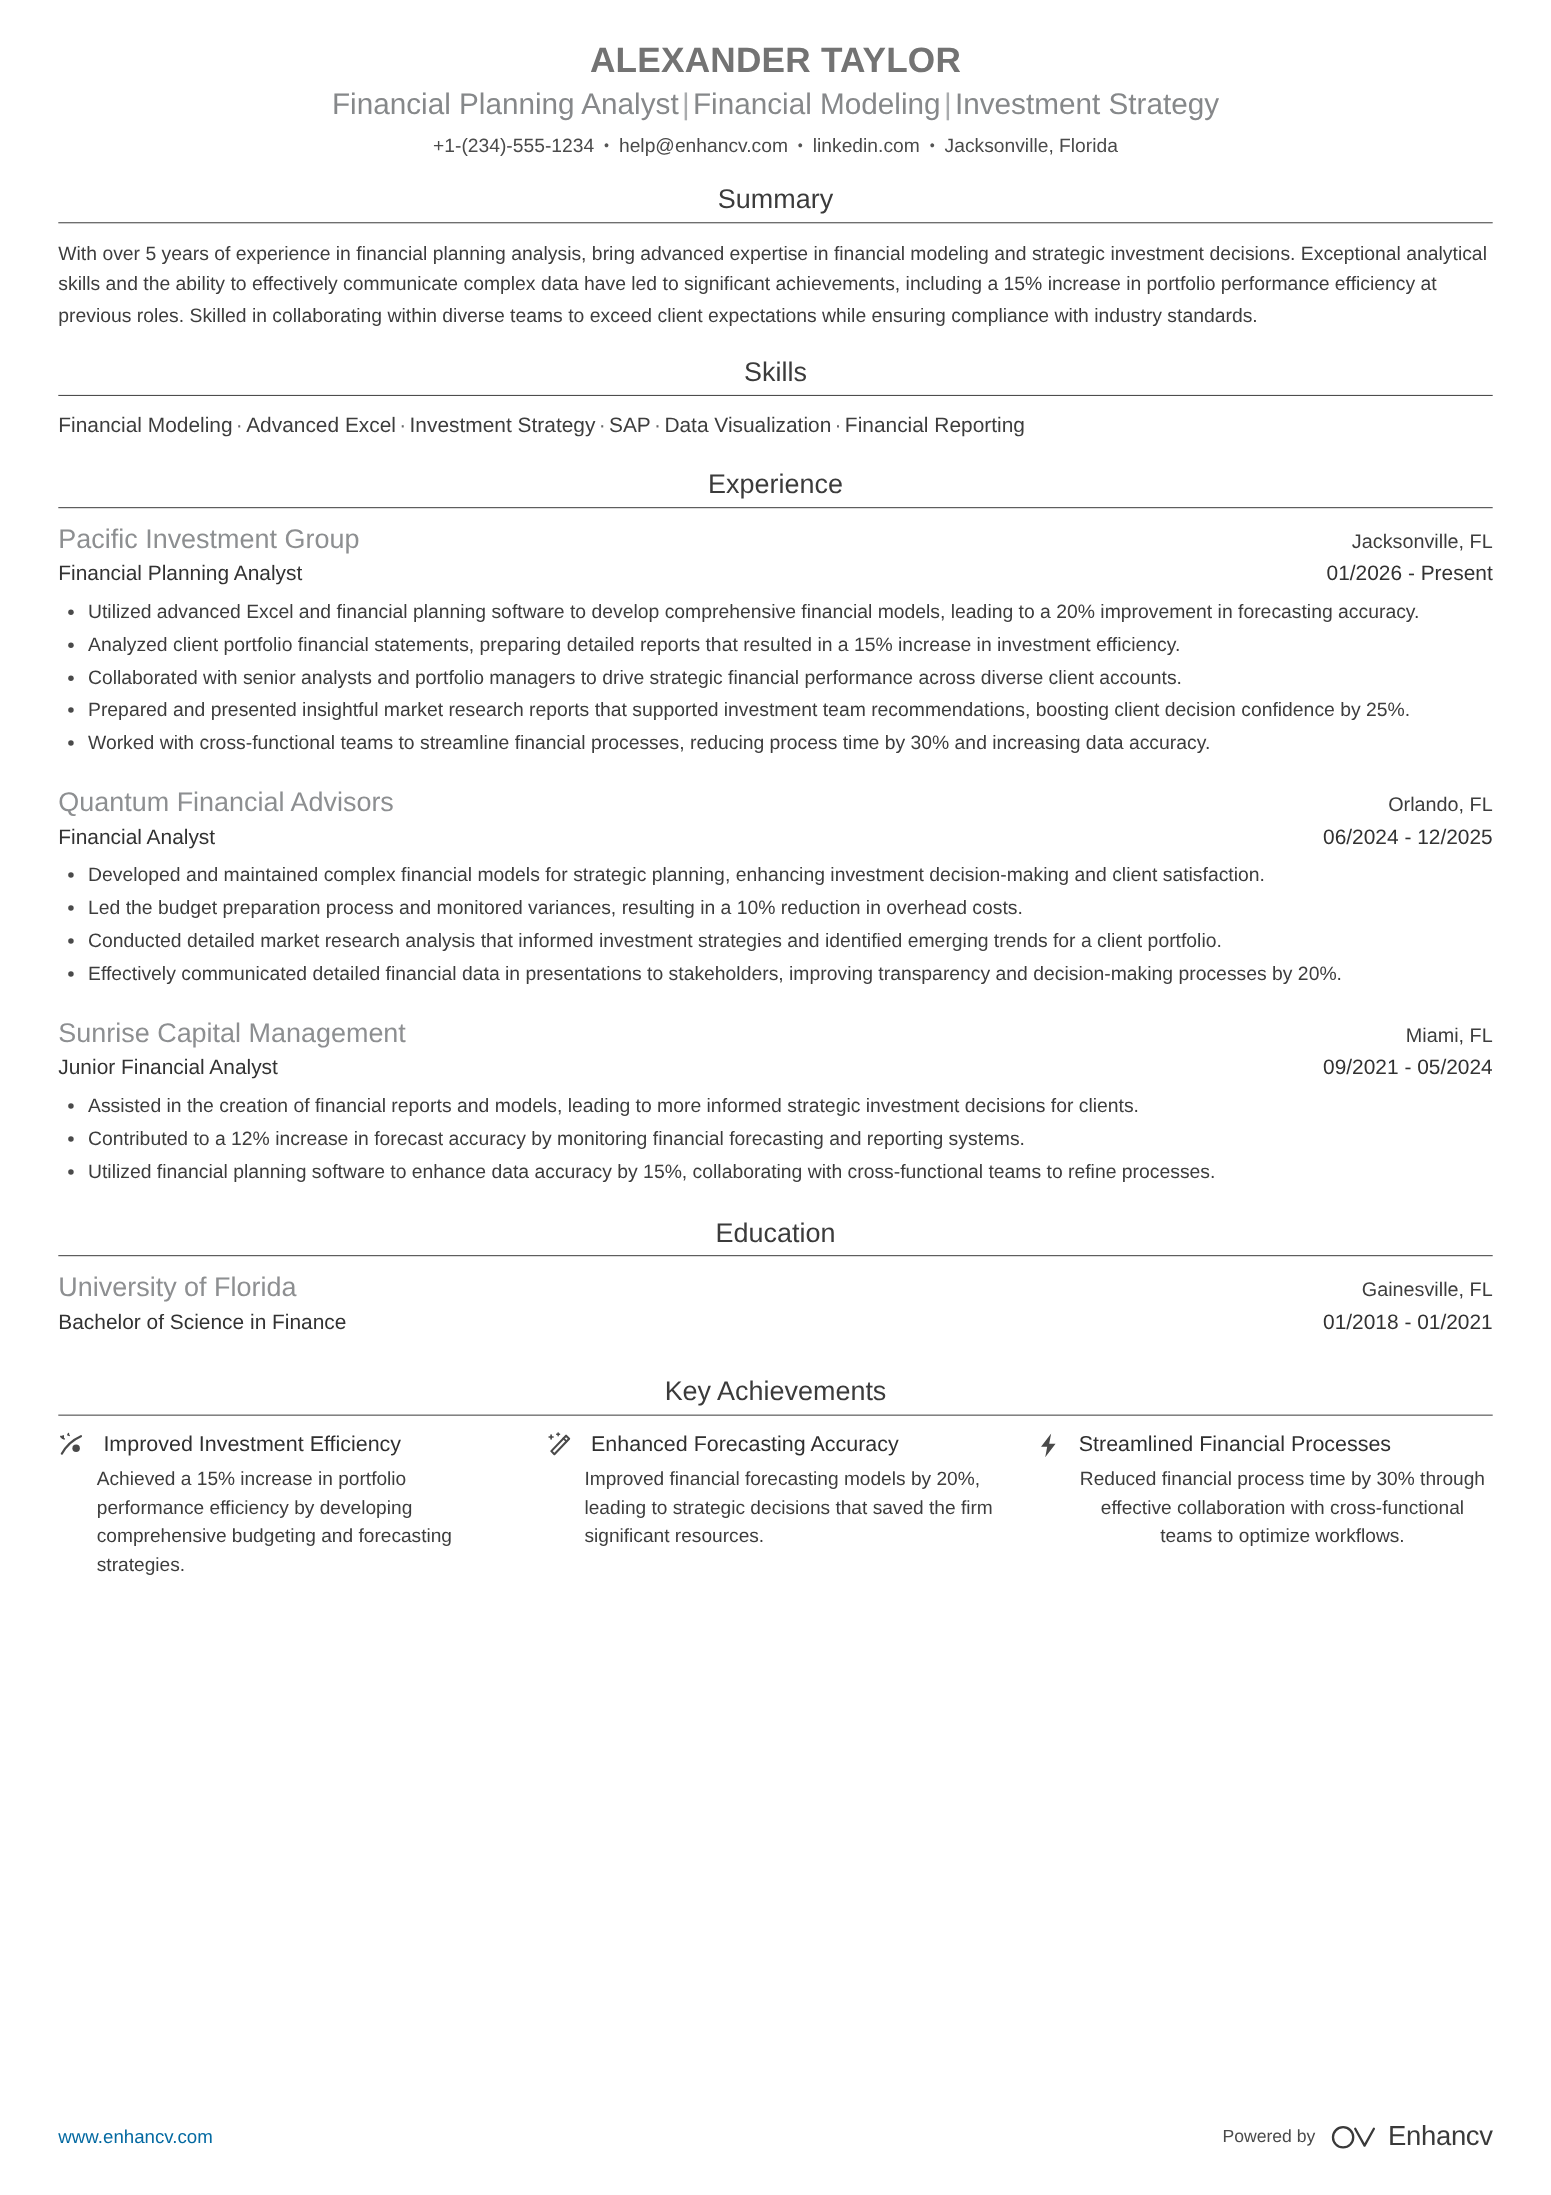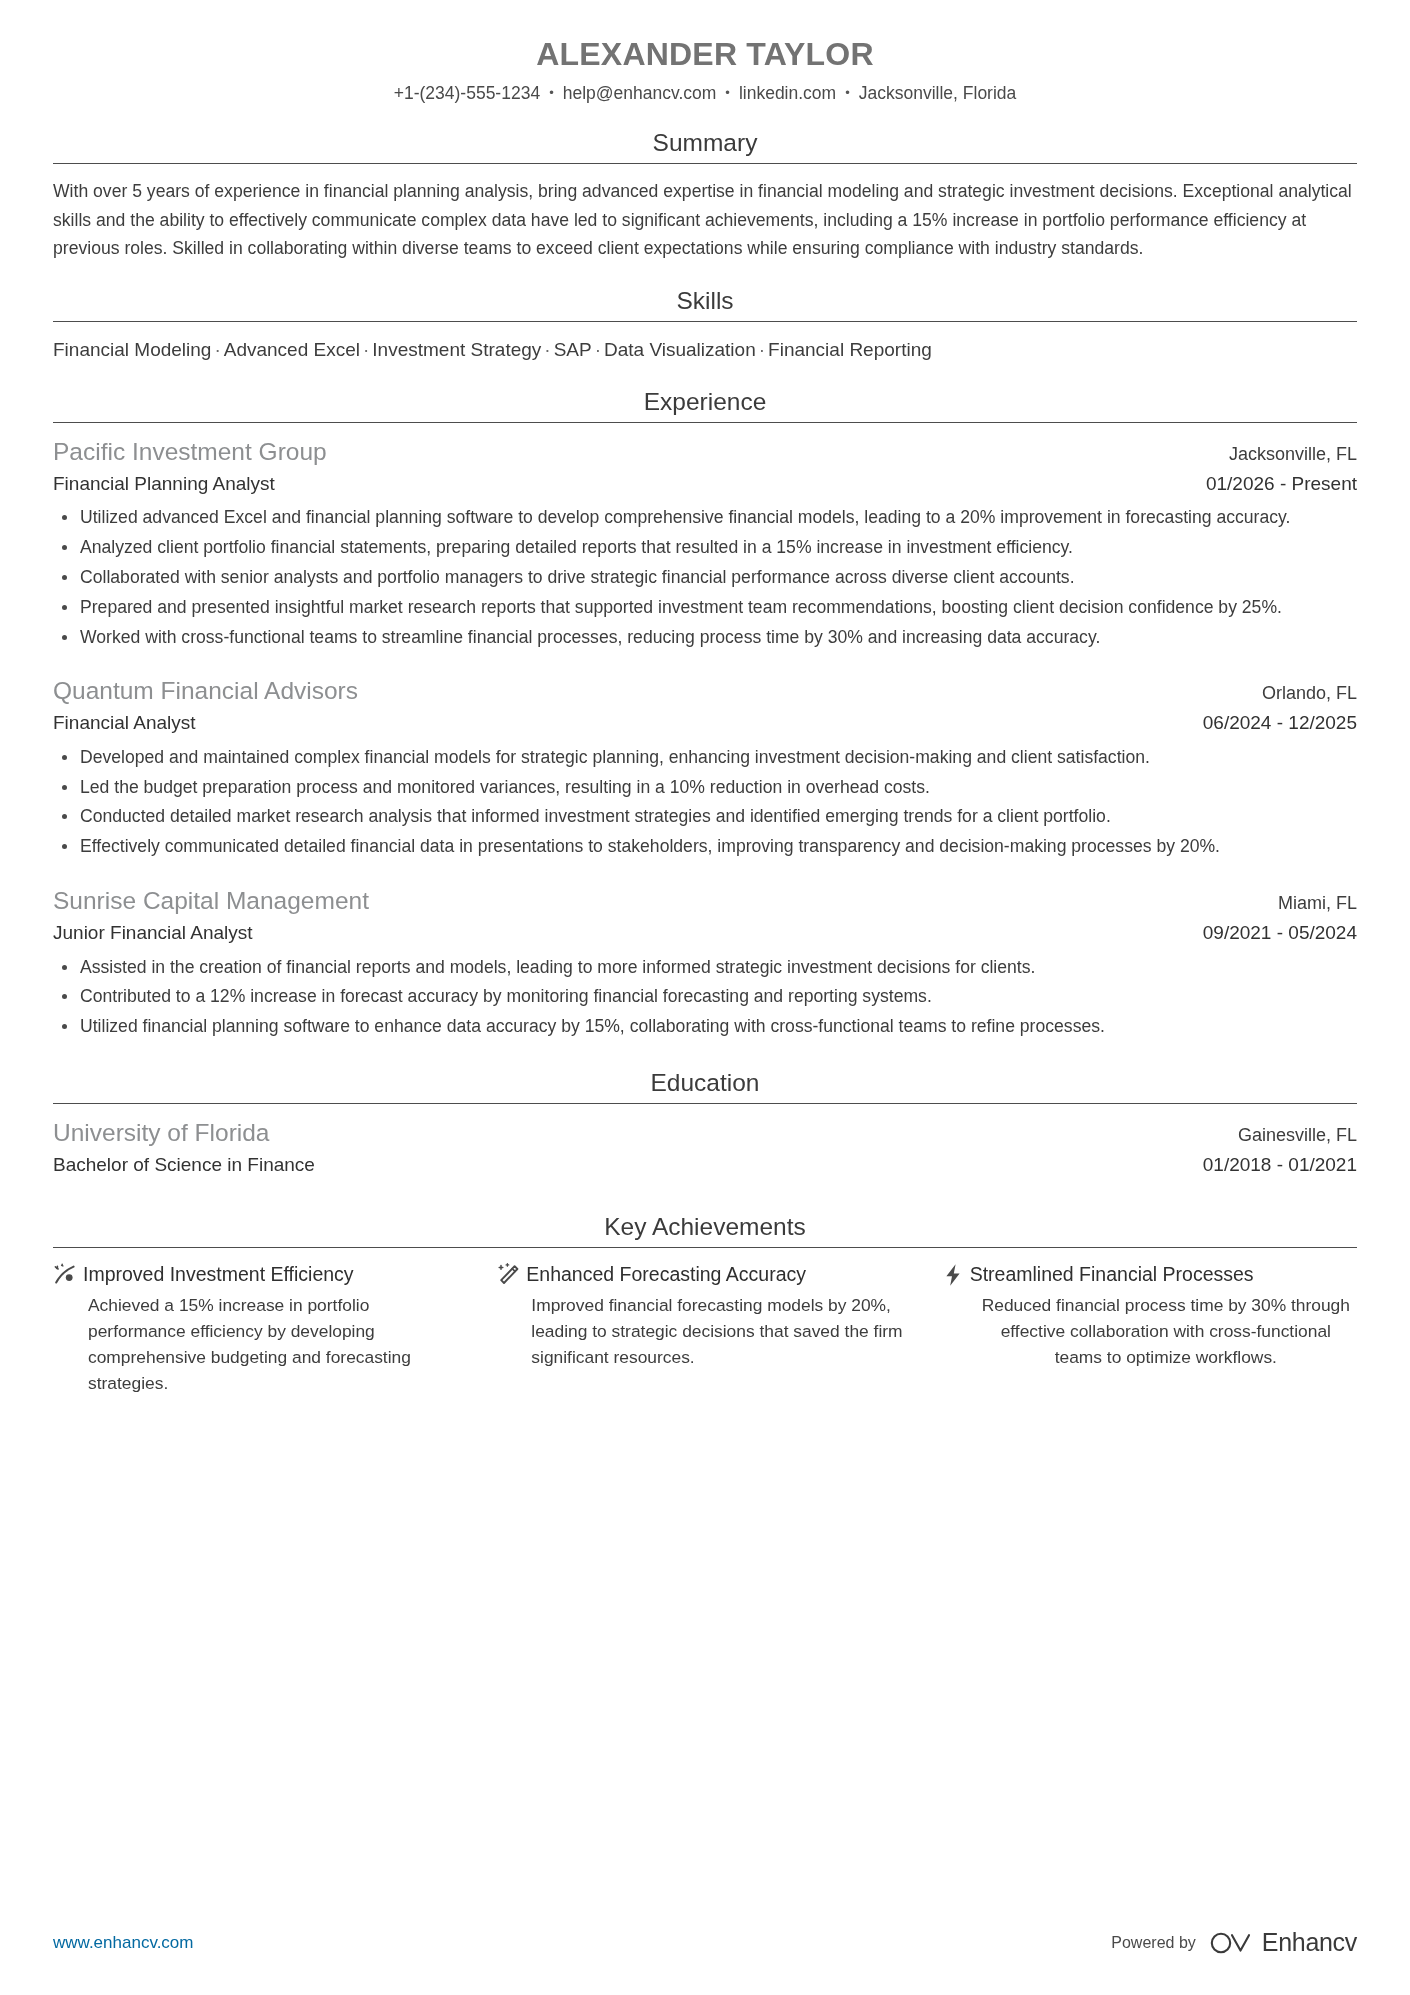--- a/index.html
+++ b/index.html
@@ -154,21 +154,21 @@
     gap: 0;
   }
   .ach-col {
     flex: 1 1 0;
     padding-right: 26px;
   }
   .ach-col:last-child { padding-right: 0; text-align: center; }
   .ach-head {
     display: flex;
     align-items: flex-start;
-    gap: 4px;
+    gap: 15px;
   }
   .ach-icon {
     width: 26px;
     height: 26px;
     flex: 0 0 26px;
     display: block;
     margin-top: 1px;
   }
   .ach-icon svg { display: block; width: 26px; height: 26px; }
   .ach-title {
@@ -219,20 +219,23 @@
     letter-spacing: -0.3px;
   }
 </style>
 </head>
 <body>
 
 <div class="page">
 
   <div class="hdr">
     <div class="hdr-name">ALEXANDER TAYLOR</div>
+    <div class="hdr-role">
+      <span>Financial Planning Analyst</span><span class="sep">|</span><span>Financial Modeling</span><span class="sep">|</span><span>Investment Strategy</span>
+    </div>
     <div class="hdr-contact">
       <span>+1-(234)-555-1234</span><span class="dot">•</span><span>help@enhancv.com</span><span class="dot">•</span><span>linkedin.com</span><span class="dot">•</span><span>Jacksonville, Florida</span>
     </div>
   </div>
 
   <div class="section">
     <div class="sec-title">Summary</div>
     <div class="sec-rule"></div>
     <p class="summary-text">With over 5 years of experience in financial planning analysis, bring advanced expertise in financial modeling and strategic investment decisions. Exceptional analytical skills and the ability to effectively communicate complex data have led to significant achievements, including a 15% increase in portfolio performance efficiency at previous roles. Skilled in collaborating within diverse teams to exceed client expectations while ensuring compliance with industry standards.</p>
   </div>

